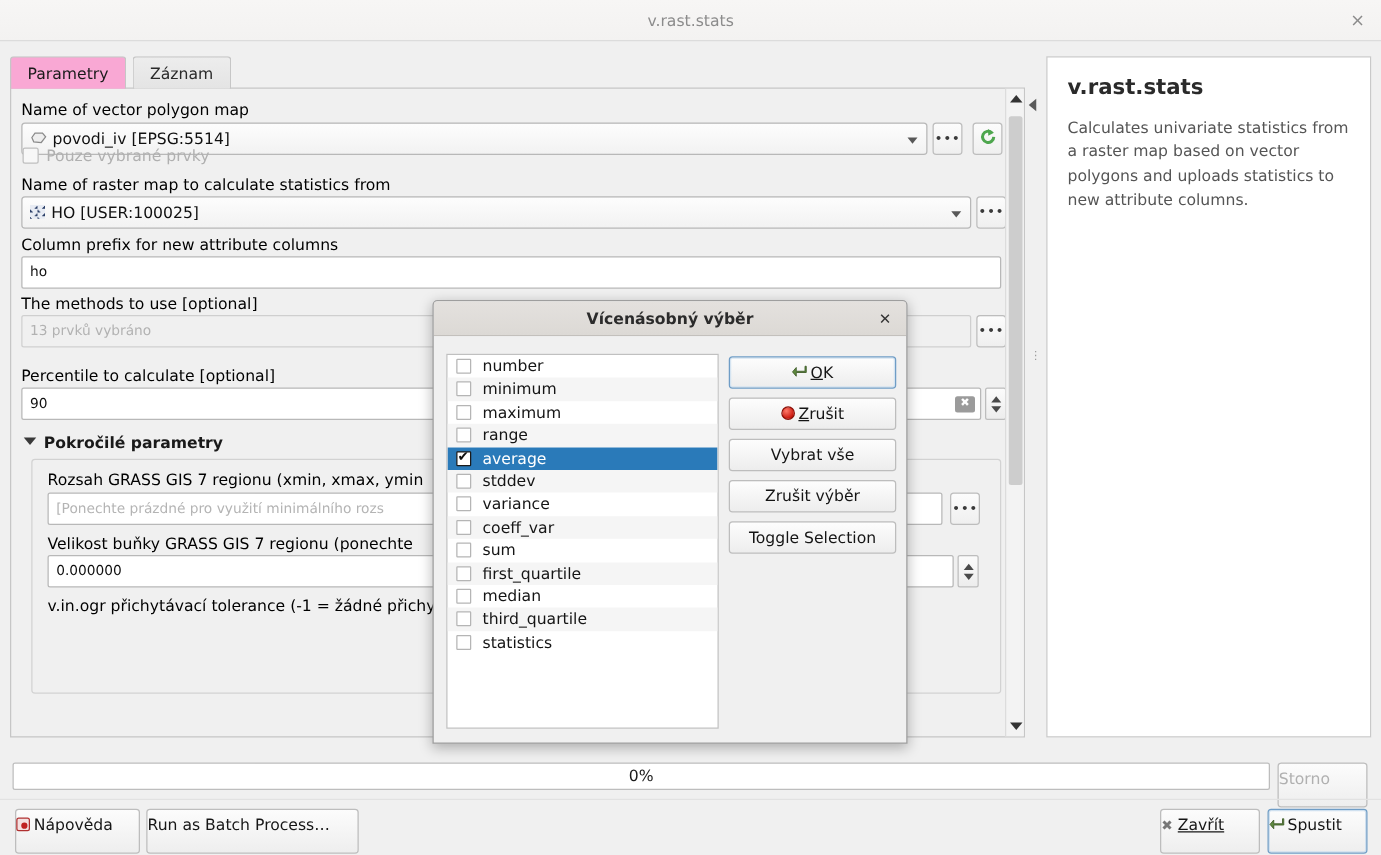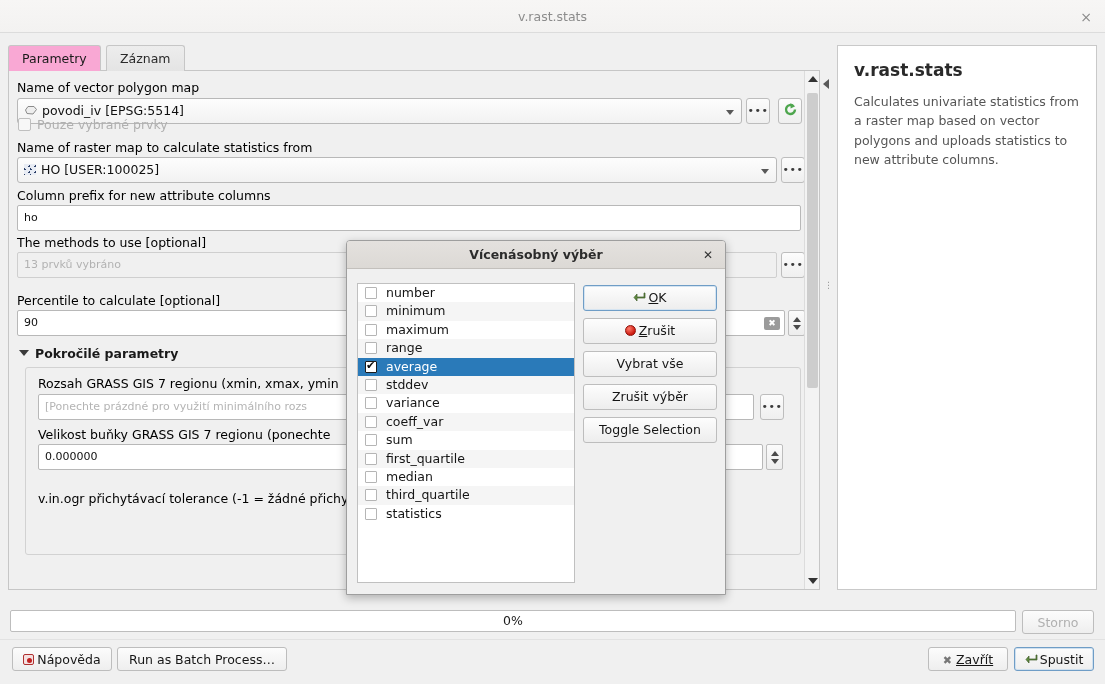--- a/index.html
+++ b/index.html
@@ -272,27 +272,26 @@
     background: #ffffff;
     border: 1px solid #bdbdbd;
     border-radius: 2px;
     text-align: center;
     line-height: 20px;
     font-size: 12.5px;
     color: #1a1a1a;
   }
   .btn {
     position: absolute;
-    height: 24px;
+    height: 36px;
     background: linear-gradient(to bottom, #fcfcfc, #eeeeee);
     border: 1px solid #bdbdbd;
     border-radius: 3px;
     font-size: 12.5px;
     line-height: 24px;
-    text-align: center;
     color: #161616;
     cursor: pointer;
     white-space: nowrap;
   }
   .btn.disabled { color: #b0b0b0; cursor: default; }
   .btn.default { border-color: #6f9dc6; box-shadow: inset 0 0 0 1px #cfe0ef; }
   .btnbar {
     position: absolute; left: 0; top: 639px;
     width: 1105px; height: 45px;
     border-top: 1px solid #e2e2e2;
@@ -519,21 +518,21 @@
           <div class="tinput placeholder" style="left:12px; top:26px; width:716px;">[Ponechte prázdné pro využití minimálního rozs</div>
           <div class="sqbtn" style="left:734px; top:26px;">•••</div>
 
           <div class="lbl" style="left:12px; top:59px;">Velikost buňky GRASS GIS 7 regionu (ponechte</div>
           <div class="tinput" style="left:12px; top:76px; width:725px;">0.000000</div>
           <div class="spin" style="left:740px; top:76px;">
             <span class="up"></span>
             <span class="dn"></span>
           </div>
 
-          <div class="lbl" style="left:12px; top:123px;">v.in.ogr přichytávací tolerance (-1 = žádné přichy</div>
+          <div class="lbl" style="left:12px; top:109px;">v.in.ogr přichytávací tolerance (-1 = žádné přichy</div>
         </div>
 
         <div class="vscroll" style="right:0; top:0; height:518px;">
           <span class="arrow top"></span>
           <div class="thumb" style="top:22px; height:295px;"></div>
           <span class="arrow bot"></span>
         </div>
       </div>
     </div>
 

